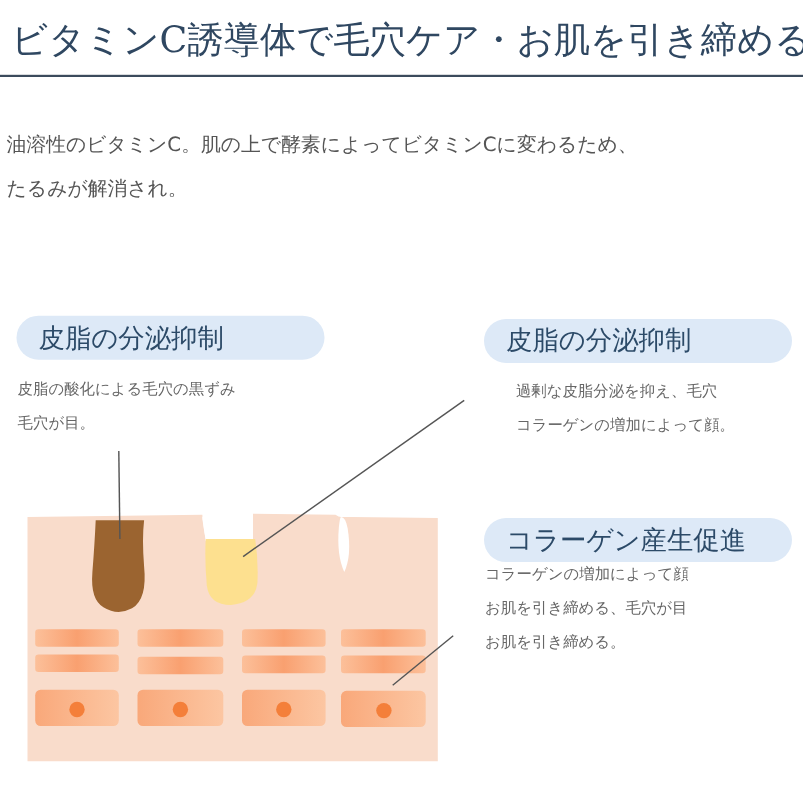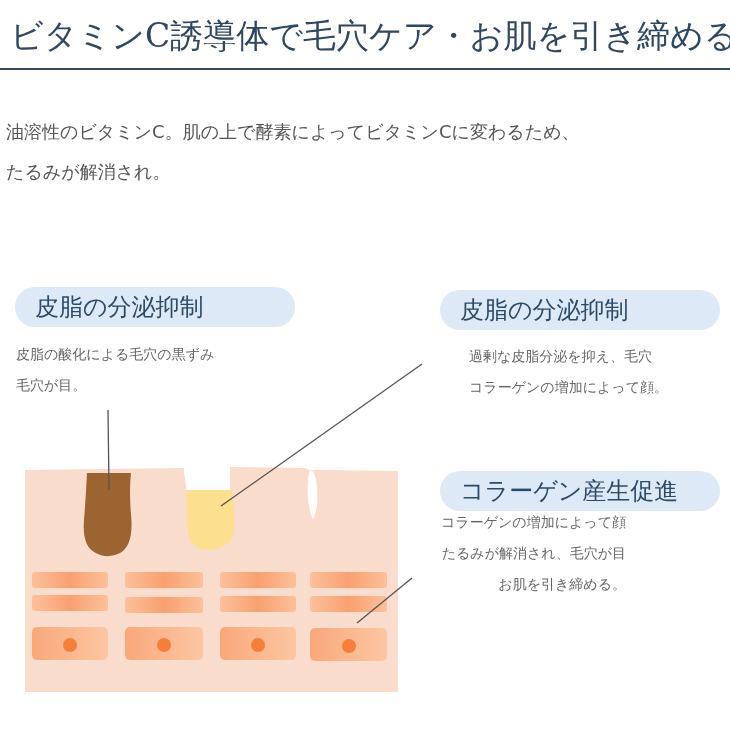--- a/index.html
+++ b/index.html
@@ -77,17 +77,17 @@
   <div>毛穴が目。</div>
 </div>
 
 <div class="pill" style="left:440px;top:290px;width:280px;font-family:Liberation Serif, serif;">皮脂の分泌抑制</div>
 <div class="desc" style="left:441px;top:341px;margin-left:28px;">
   <div>過剰な皮脂分泌を抑え、毛穴</div>
   <div>コラーゲンの増加によって顔。</div>
 </div>
 
 <div class="pill" style="left:440px;top:455px;width:280px;margin-top:16px;">コラーゲン産生促進</div>
-<div class="desc" style="left:441px;top:507px;text-align:right;">
+<div class="desc" style="left:441px;top:507px;">
   <div>コラーゲンの増加によって顔</div>
-  <div>たるみが解消され、毛穴が目</div>
+  <div>お肌を引き締める、毛穴が目</div>
   <div>お肌を引き締める。</div>
 </div>
 
 </body></html>

